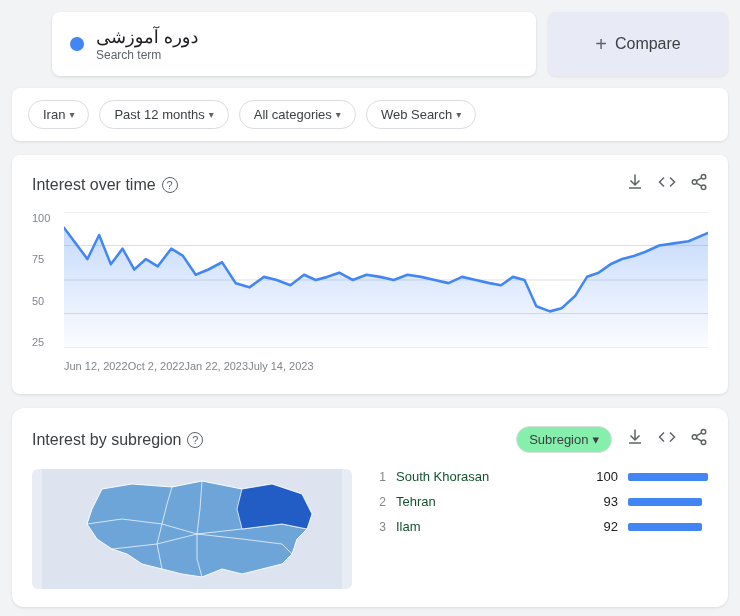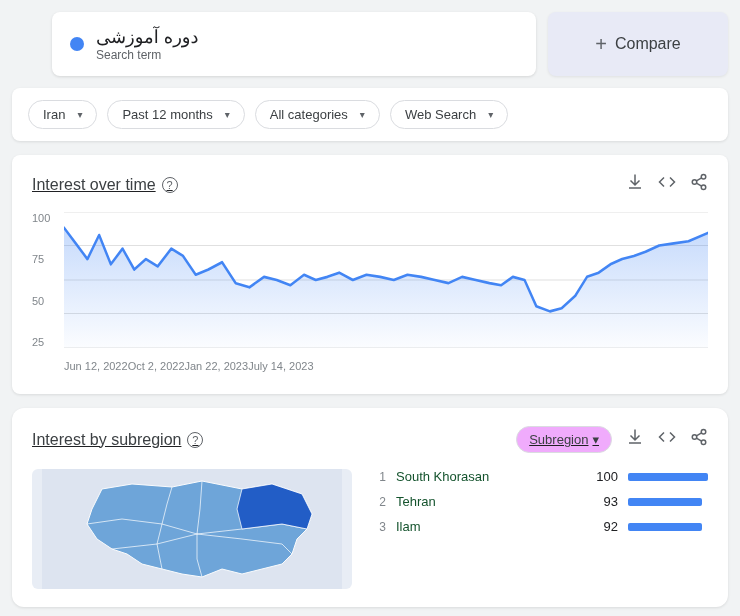--- a/index.html
+++ b/index.html
@@ -84,21 +84,21 @@
       display: flex;
       gap: 10px;
       align-items: center;
       margin-bottom: 14px;
       box-shadow: 0 1px 3px rgba(0,0,0,0.10);
     }
 
     .filter-btn {
       display: flex;
       align-items: center;
-      gap: 12px;
+      gap: 4px;
       padding: 6px 14px;
       border: 1px solid #dadce0;
       border-radius: 20px;
       background: #fff;
       cursor: pointer;
       font-size: 13px;
       color: #3c4043;
     }
 
     .filter-btn .chevron {
@@ -113,21 +113,20 @@
       padding: 18px 20px 14px 20px;
       margin-bottom: 14px;
       box-shadow: 0 1px 3px rgba(0,0,0,0.10);
     }
 
     .card-header {
       display: flex;
       justify-content: space-between;
       align-items: center;
       margin-bottom: 16px;
-      text-decoration: underline;
     }
 
     .card-title {
       font-size: 16px;
       font-weight: 500;
       color: #3c4043;
       display: flex;
       align-items: center;
       gap: 6px;
     }
@@ -273,21 +272,21 @@
       border-radius: 2px;
     }
 
     .subregion-btn {
       display: flex;
       align-items: center;
       gap: 4px;
       padding: 5px 12px;
       border: 1px solid #dadce0;
       border-radius: 20px;
-      background: #f0abfc;
+      background: #86efac;
       cursor: pointer;
       font-size: 13px;
       color: #3c4043;
     }
   </style>
 </head>
 <body>
 
 <div class="container">
 

